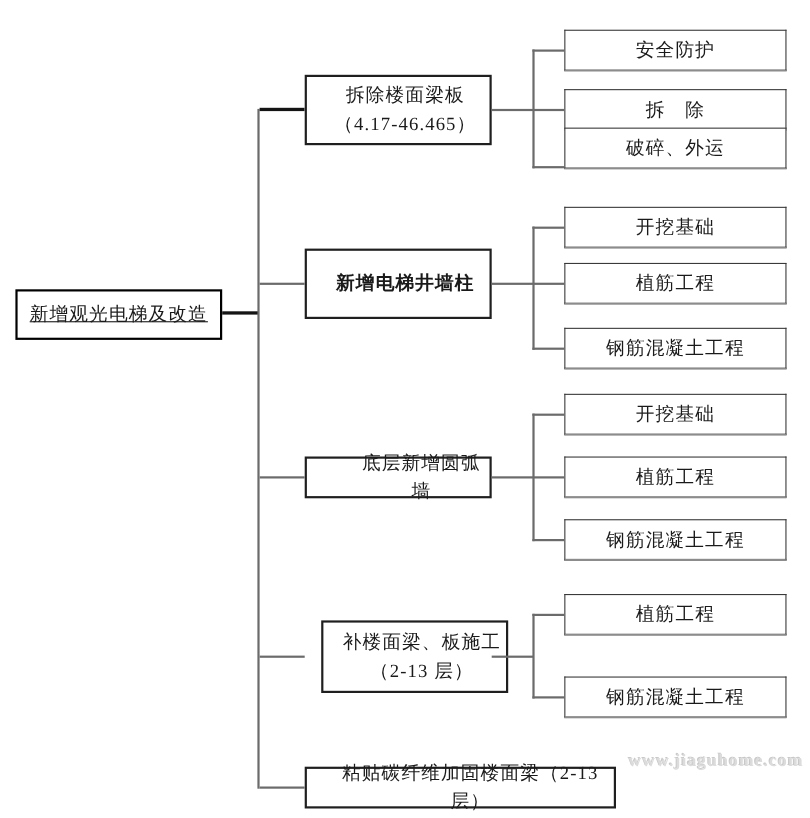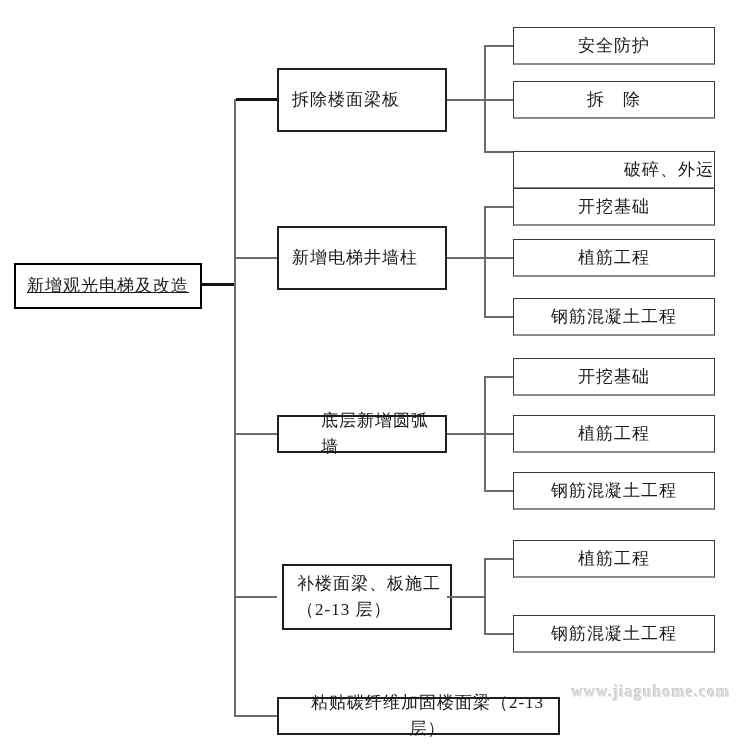--- a/index.html
+++ b/index.html
@@ -3,21 +3,21 @@
 <meta charset="utf-8">
 <style>
   html,body{margin:0;padding:0;background:#ffffff;}
   .canvas{
     position:relative;width:736px;height:744px;background:#ffffff;overflow:hidden;
     font-family:"Liberation Serif","DejaVu Serif",serif;color:#1a1a1a;
   }
   .box{position:absolute;box-sizing:border-box;background:#ffffff;
        display:flex;flex-direction:column;justify-content:center;
        font-size:17px;line-height:26px;letter-spacing:1px;}
-  .mid{border:2px solid #1f1f1f;text-align:left;padding-left:13px;}
+  .mid{border:2px solid #1f1f1f;text-align:center;padding-left:13px;}
   .root{border:2px solid #000000;text-align:center;}
   .leaf{border:1px solid #3a3a3a;border-bottom:2px solid #8c8c8c;text-align:center;}
   .center{text-align:center;padding-left:0;}
   .line{position:absolute;background:#6b6b6b;}
   .bold{background:#141414;}
   .wm{position:absolute;left:566px;top:683px;width:170px;text-align:center;
       user-select:none;}
   .wm-title{font-size:33px;line-height:36px;letter-spacing:5px;color:#e3e3e3;
       text-shadow:-1px -1px 0 #c2c2c2, 1px 1px 0 #f5f5f5;font-weight:bold;}
   .wm-url{font-size:16px;line-height:18px;font-weight:bold;color:#dcdcdc;
@@ -36,47 +36,48 @@
   <div class="line" style="left:234px;top:99px;width:2px;height:618px;"></div>
 
   <div class="line bold" style="left:236px;top:98px;width:41px;height:3px;"></div>
   <div class="line" style="left:236px;top:257px;width:41px;height:2px;"></div>
   <div class="line" style="left:236px;top:433px;width:41px;height:2px;"></div>
   <div class="line" style="left:236px;top:596px;width:41px;height:2px;"></div>
   <div class="line" style="left:236px;top:715px;width:41px;height:2px;"></div>
 
   <div class="box mid" style="left:277px;top:68px;width:170px;height:64px;">
     <div>拆除楼面梁板</div>
+    <div>（4.17-46.465）</div>
   </div>
-  <div class="box mid" style="left:277px;top:226px;width:170px;height:64px;">
+  <div class="box mid" style="left:277px;top:226px;width:170px;height:64px;font-weight:bold;">
     <div>新增电梯井墙柱</div>
   </div>
   <div class="box mid" style="left:277px;top:415px;width:170px;height:38px;padding-left:42px;">
     <div>底层新增圆弧墙</div>
   </div>
-  <div class="box mid" style="left:282px;top:564px;width:170px;height:66px;">
+  <div class="box mid" style="left:292px;top:564px;width:170px;height:66px;">
     <div>补楼面梁、板施工</div>
     <div>（2-13 层）</div>
   </div>
   <div class="box mid center" style="left:277px;top:697px;width:283px;height:38px;padding-left:18px;">
     <div>粘贴碳纤维加固楼面梁（2-13 层）</div>
   </div>
 
   <div class="line" style="left:447px;top:99px;width:66px;height:2px;"></div>
   <div class="line" style="left:484px;top:45px;width:2px;height:108px;"></div>
   <div class="line" style="left:484px;top:45px;width:29px;height:2px;"></div>
   <div class="line" style="left:484px;top:151px;width:29px;height:2px;"></div>
 
   <div class="box leaf" style="left:513px;top:81px;width:202px;height:38px;">
     <div>拆　除</div>
   </div>
   <div class="box leaf" style="left:513px;top:27px;width:202px;height:38px;">
     <div>安全防护</div>
   </div>
-  <div class="box leaf" style="left:513px;top:151px;width:202px;height:38px;align-items:flex-end;">
+  <div class="box leaf" style="left:513px;top:116px;width:202px;height:38px;">
     <div>破碎、外运</div>
   </div>
 
   <div class="line" style="left:447px;top:257px;width:66px;height:2px;"></div>
   <div class="line" style="left:484px;top:206px;width:2px;height:112px;"></div>
   <div class="line" style="left:484px;top:206px;width:29px;height:2px;"></div>
   <div class="line" style="left:484px;top:316px;width:29px;height:2px;"></div>
 
   <div class="box leaf" style="left:513px;top:188px;width:202px;height:38px;">
     <div>开挖基础</div>

